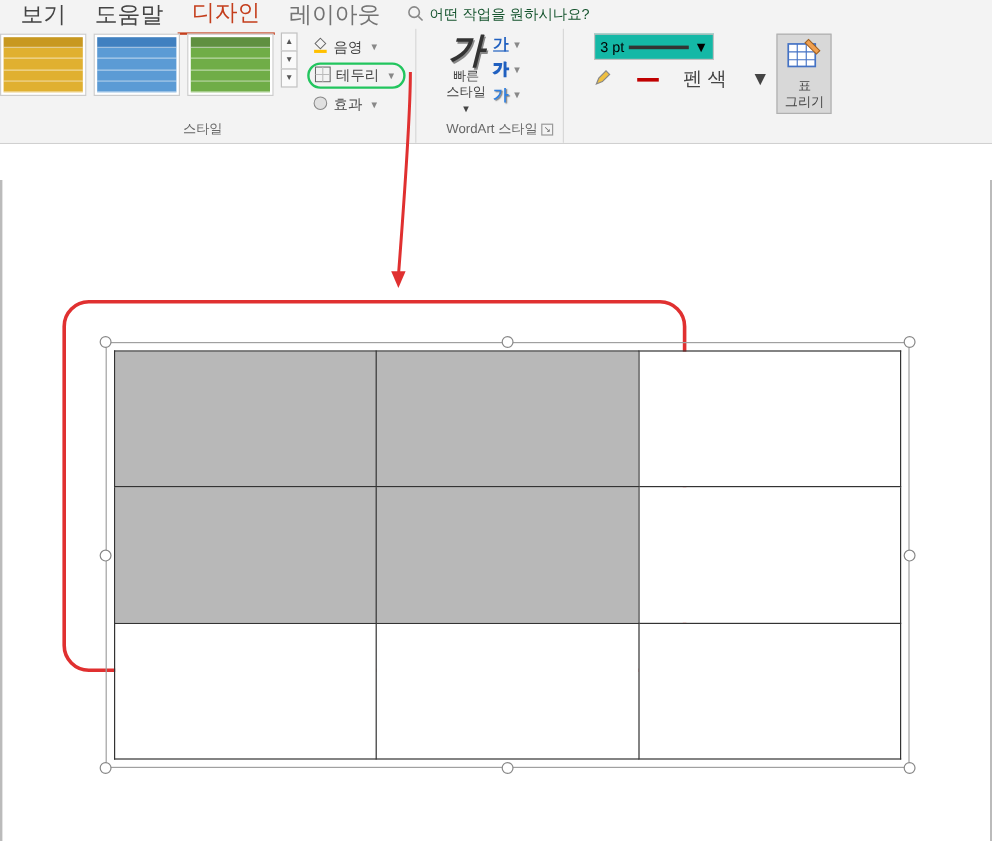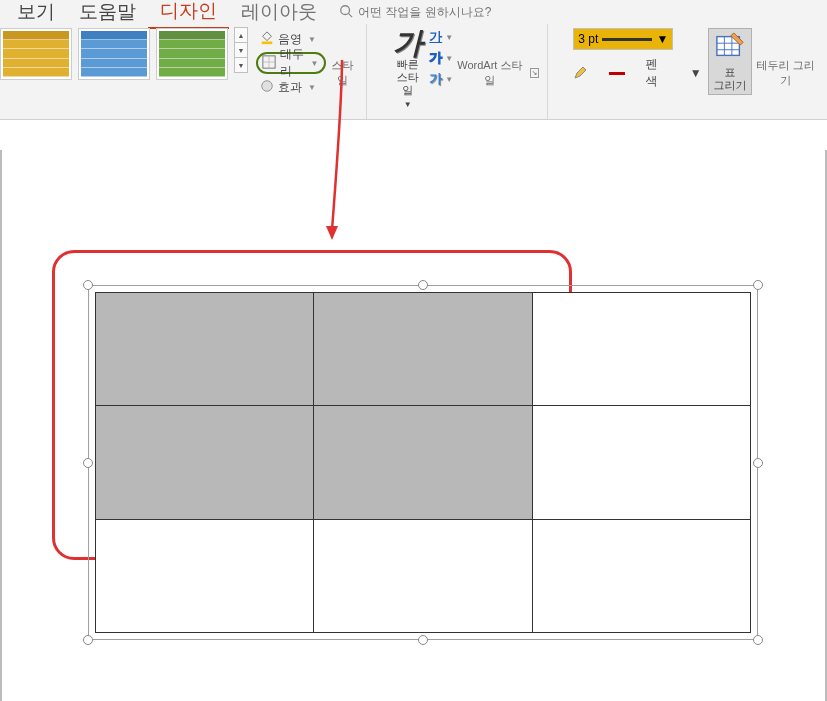--- a/index.html
+++ b/index.html
@@ -4,61 +4,61 @@
   <style>
     * { box-sizing: border-box; margin: 0; padding: 0; }
     body { font-family: "Malgun Gothic", sans-serif; font-size: 12px; background: #fff; width: 827px; height: 701px; overflow: hidden; position: relative; }
 
     .ribbon-area { background: #f3f3f3; border-bottom: 1px solid #d0d0d0; }
 
     .tabs { display: flex; align-items: center; height: 24px; padding-left: 5px; background: #f3f3f3; }
     .tab { padding: 3px 12px; font-size: 19px; color: #444; cursor: pointer; }
     .tab.active { color: #c43e1c; border-bottom: 2px solid #c43e1c; font-weight: 500; }
     .tab.highlighted { color: #737373; }
-    .search-area { display: flex; align-items: center; margin-left: 10px; color: #737373; font-size: 12px; }
+    .search-area { display: flex; align-items: center; margin-left: 10px; color: #14532d; font-size: 12px; }
     .search-icon { margin-right: 5px; }
 
     .ribbon-content { display: flex; height: 95px; background: #f3f3f3; }
-    .group { border-right: 1px solid #d8d8d8; padding: 4px 8px 2px 25px; display: flex; flex-direction: row; justify-content: space-between; }
+    .group { border-right: 1px solid #d8d8d8; padding: 4px 8px 2px 25px; display: flex; flex-direction: column; justify-content: space-between; }
     .group-controls { display: flex; align-items: flex-start; gap: 4px; }
     .group-label { text-align: center; font-size: 11px; color: #666; padding: 2px 0; display: flex; justify-content: center; align-items: center; gap: 3px; }
 
     .style-thumbs { display: flex; gap: 6px; }
     .thumb { width: 72px; height: 52px; border: 1px solid #ccc; display: grid; grid-template-rows: repeat(5, 1fr); padding: 2px; background: #fff; }
     .thumb div { border-bottom: 1px solid rgba(255,255,255,0.5); }
     .thumb.gold div { background: #e0b030; }
     .thumb.gold div:first-child { background: #c89820; }
     .thumb.blue div { background: #5b9bd5; }
     .thumb.blue div:first-child { background: #4080c0; }
     .thumb.green div { background: #70ad47; }
     .thumb.green div:first-child { background: #609040; }
     .thumb-spin { display: flex; flex-direction: column; justify-content: flex-start; gap: 0; margin-left: 2px;}
     .spin-btn { width: 14px; height: 16px; border: 1px solid #c0c0c0; background: #fafafa; font-size: 7px; color: #555; display:flex; align-items:center; justify-content:center; margin-top:-1px;}
 
     .effects-col { display: flex; flex-direction: column; gap: 2px; margin-left: 4px; }
     .small-btn { display: flex; align-items: center; gap: 4px; padding: 2px 4px; font-size: 12px; color: #444; cursor: pointer; height: 22px; }
     .small-btn .dd { font-size: 8px; color: #888; margin-left: 2px; }
-    .border-btn { border: 2px solid #4d7c0f; border-radius: 12px; padding: 1px 6px 1px 4px; }
+    .border-btn { border: 2px solid #22c55e; border-radius: 12px; padding: 1px 6px 1px 4px; }
 
     .wordart-col { display: flex; align-items: flex-start; gap: 6px; }
     .big-ga { display: flex; flex-direction: column; align-items: center; }
     .ga-glyph { font-size: 30px; font-weight: bold; font-style: italic; color: #333; text-shadow: 1px 1px 0 #888; line-height: 30px; }
     .ga-label { font-size: 11px; color: #444; text-align: center; line-height: 13px; }
     .mini-ga-col { display: flex; flex-direction: column; gap: 3px; }
     .mini-ga { font-size: 13px; font-weight: bold; display:flex; align-items:center; }
     .mini-ga .dd { font-size: 8px; color: #888; margin-left: 3px; }
     .mga-fill { color: #2060c0; }
     .mga-outline { color: #fff; -webkit-text-stroke: 1px #2060c0; }
     .mga-shadow { color: #3080e0; text-shadow: 1px 1px 1px rgba(0,0,0,0.5); }
 
     .border-draw-col { display: flex; align-items: flex-start; gap: 6px; }
     .weight-pen { display: flex; flex-direction: column; gap: 6px; }
-    .weight-select { display: flex; align-items: center; border: 1px solid #c0c0c0; background: #eab308; height: 22px; padding: 0 4px; width: 100px; font-size: 12px;}
+    .weight-select { display: flex; align-items: center; border: 1px solid #c0c0c0; background: #14b8a6; height: 22px; padding: 0 4px; width: 100px; font-size: 12px;}
     .weight-line { flex: 1; height: 3px; background: #333; margin: 0 4px; }
-    .pen-color { display: flex; align-items: center; gap: 20px; font-size: 12px; color: #444; }
+    .pen-color { display: flex; align-items: center; gap: 20px; font-size: 16px; color: #444; }
     .pen-swatch { width: 18px; height: 3px; background: #c00000; }
     .big-tool { display: flex; flex-direction: column; align-items: center; width: 46px; padding: 2px; cursor: pointer; }
     .big-tool.active { background: #d8d8d8; border: 1px solid #b0b0b0; }
     .tool-label { font-size: 11px; color: #444; text-align: center; line-height: 13px; margin-top: 2px; }
 
     .canvas { position: absolute; left: 0; right: 0; top: 150px; bottom: 0; background: #fff; border-right: 2px solid #bbb; border-left: 2px solid #bbb; }
 
     .table-box { position: absolute; left: 86px; top: 135px; width: 670px; height: 355px; }
     .sel-border { position: absolute; border: 1px solid #a0a0a0; }
     .handle { position: absolute; width: 10px; height: 10px; border: 1px solid #888; background: #fff; border-radius: 50%; }
@@ -211,21 +211,20 @@
                 <line x1="10" y1="6" x2="10" y2="26" stroke="#4472c4"></line>
                 <line x1="18" y1="6" x2="18" y2="26" stroke="#4472c4"></line>
                 <path d="M20 2 L30 12 L27 15 L17 5 Z" fill="#f0a050" stroke="#a06020"></path>
               </svg></span>
           <div class="tool-label">
             <div>표</div>
             <div>그리기</div>
           </div>
         </div>
       </div>
-      <div class="group-label">테두리 그리기</div>
     </div>
 
   </div>
 </div>
 
 <div class="canvas">
 
   <svg style="position:absolute; left:0; top:-110px; width:600px; height:260px; pointer-events:none;">
     <path class="arrow-line" d="M 340 20 Q 340 60 330 190"></path>
     <polygon class="arrow-head" points="330,200 324,186 336,186"></polygon>

